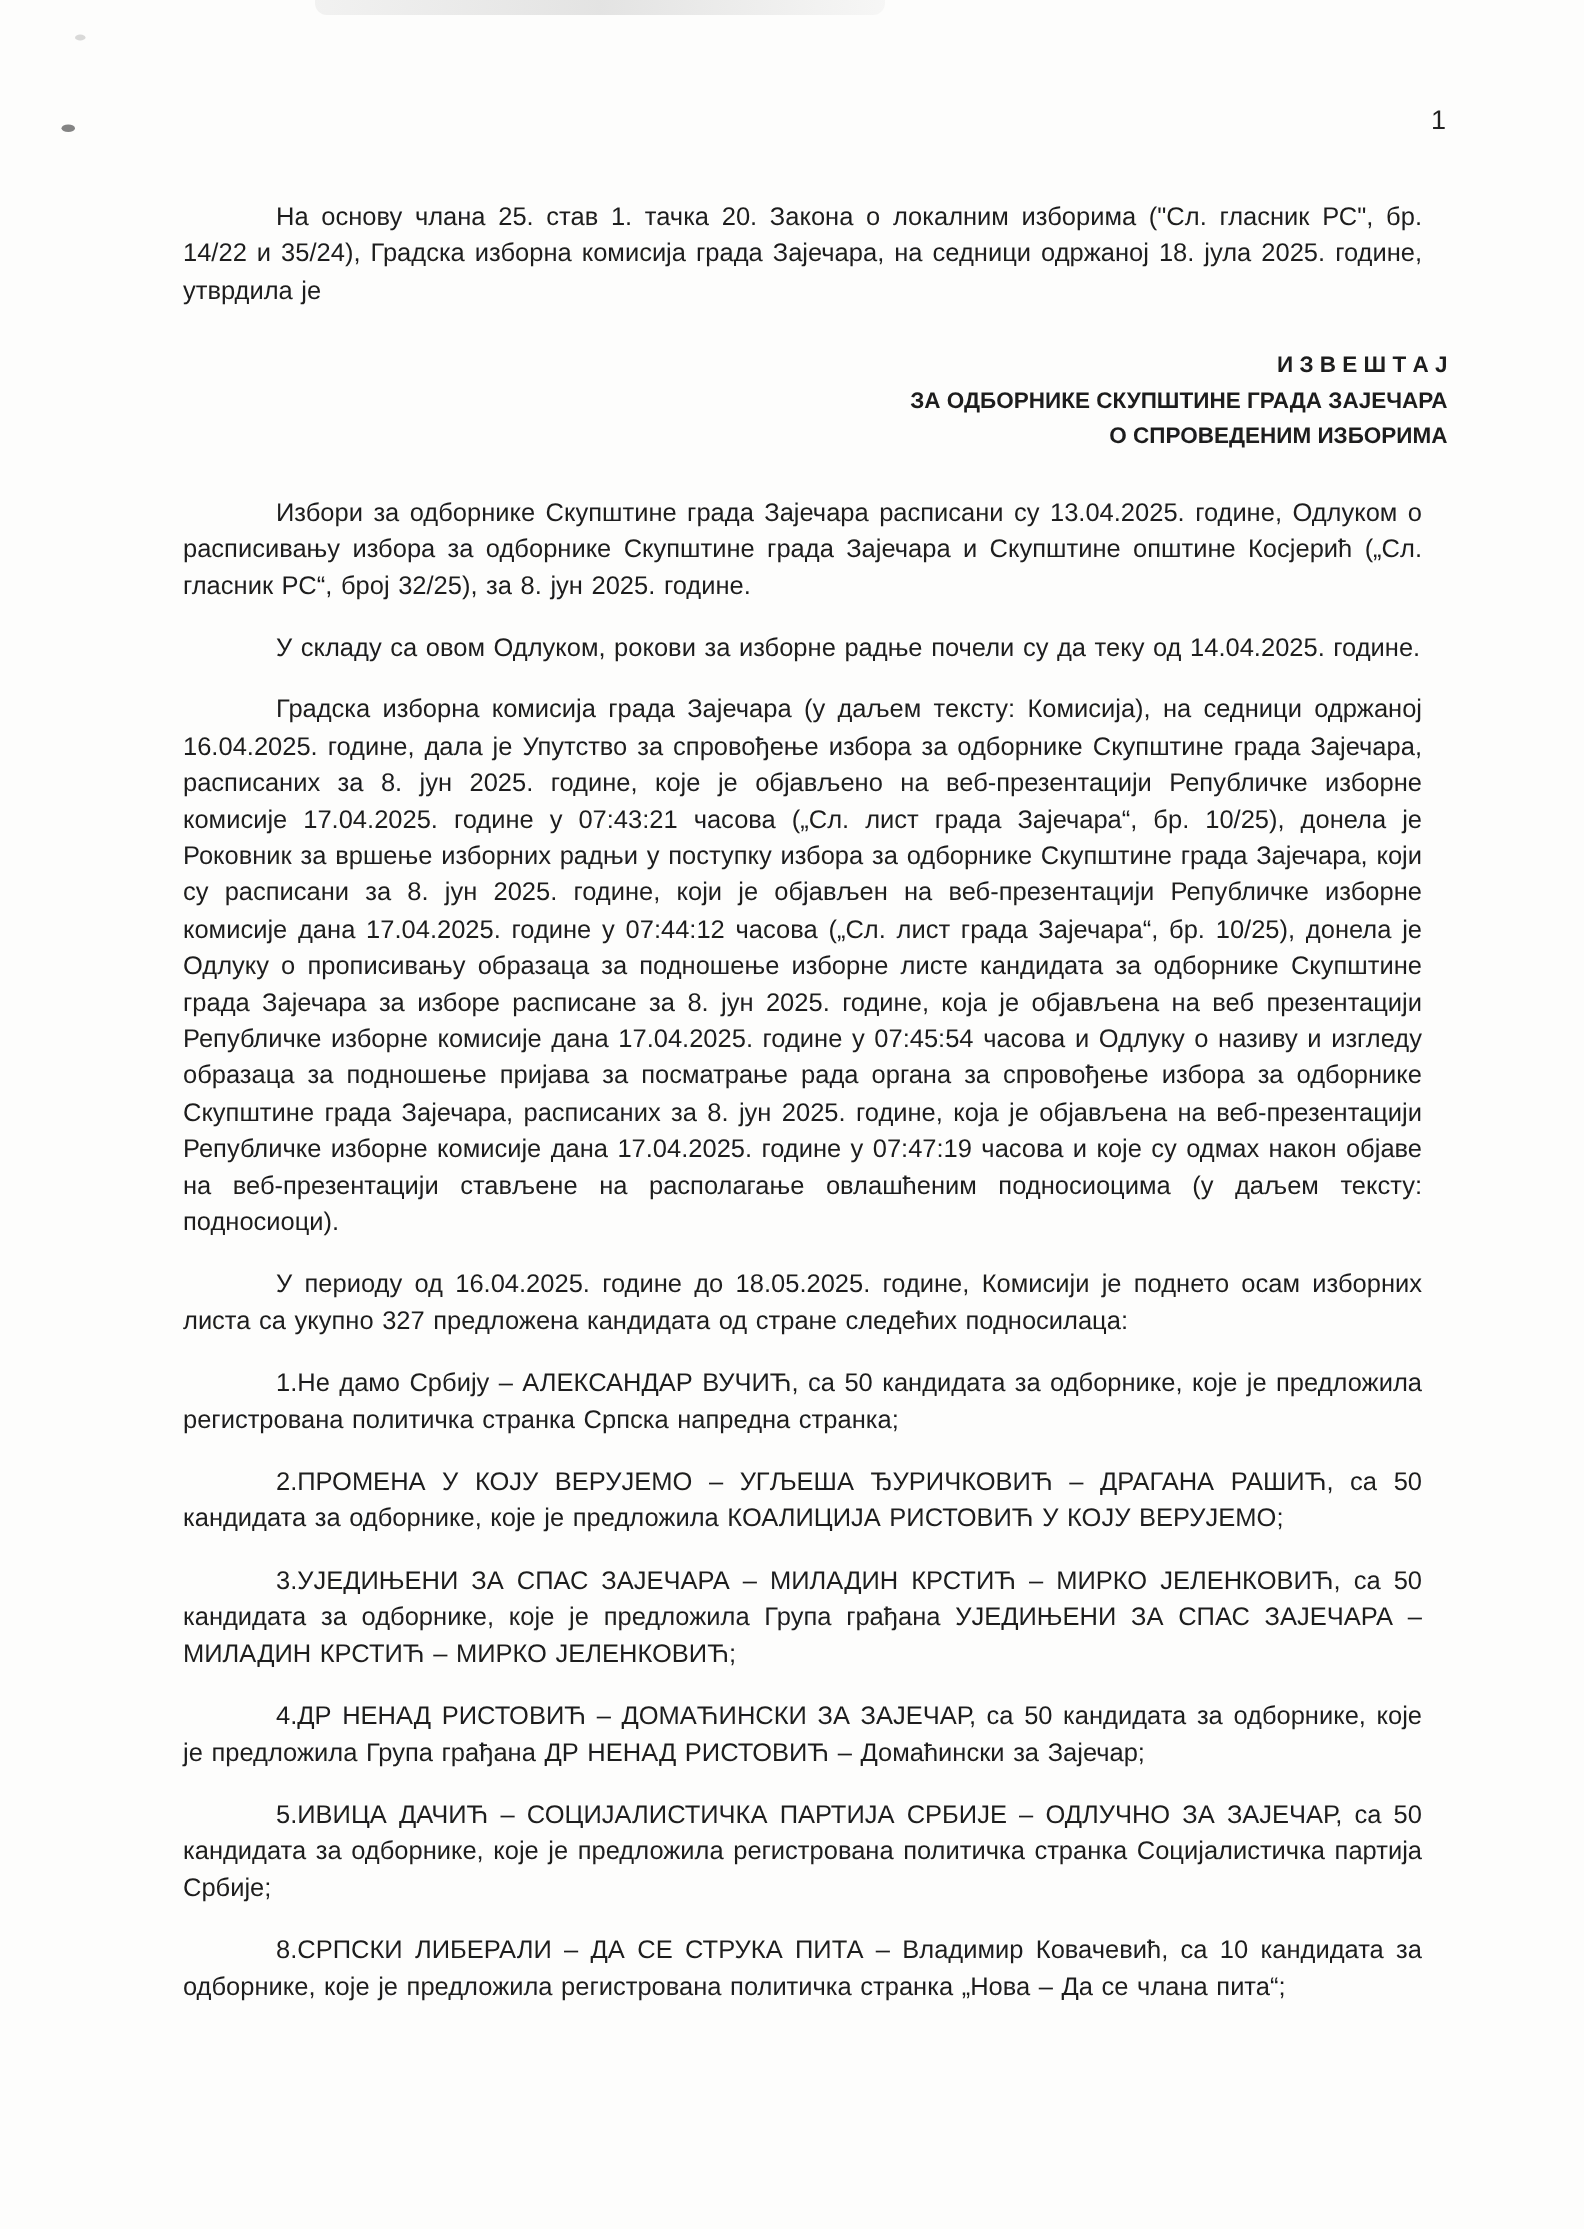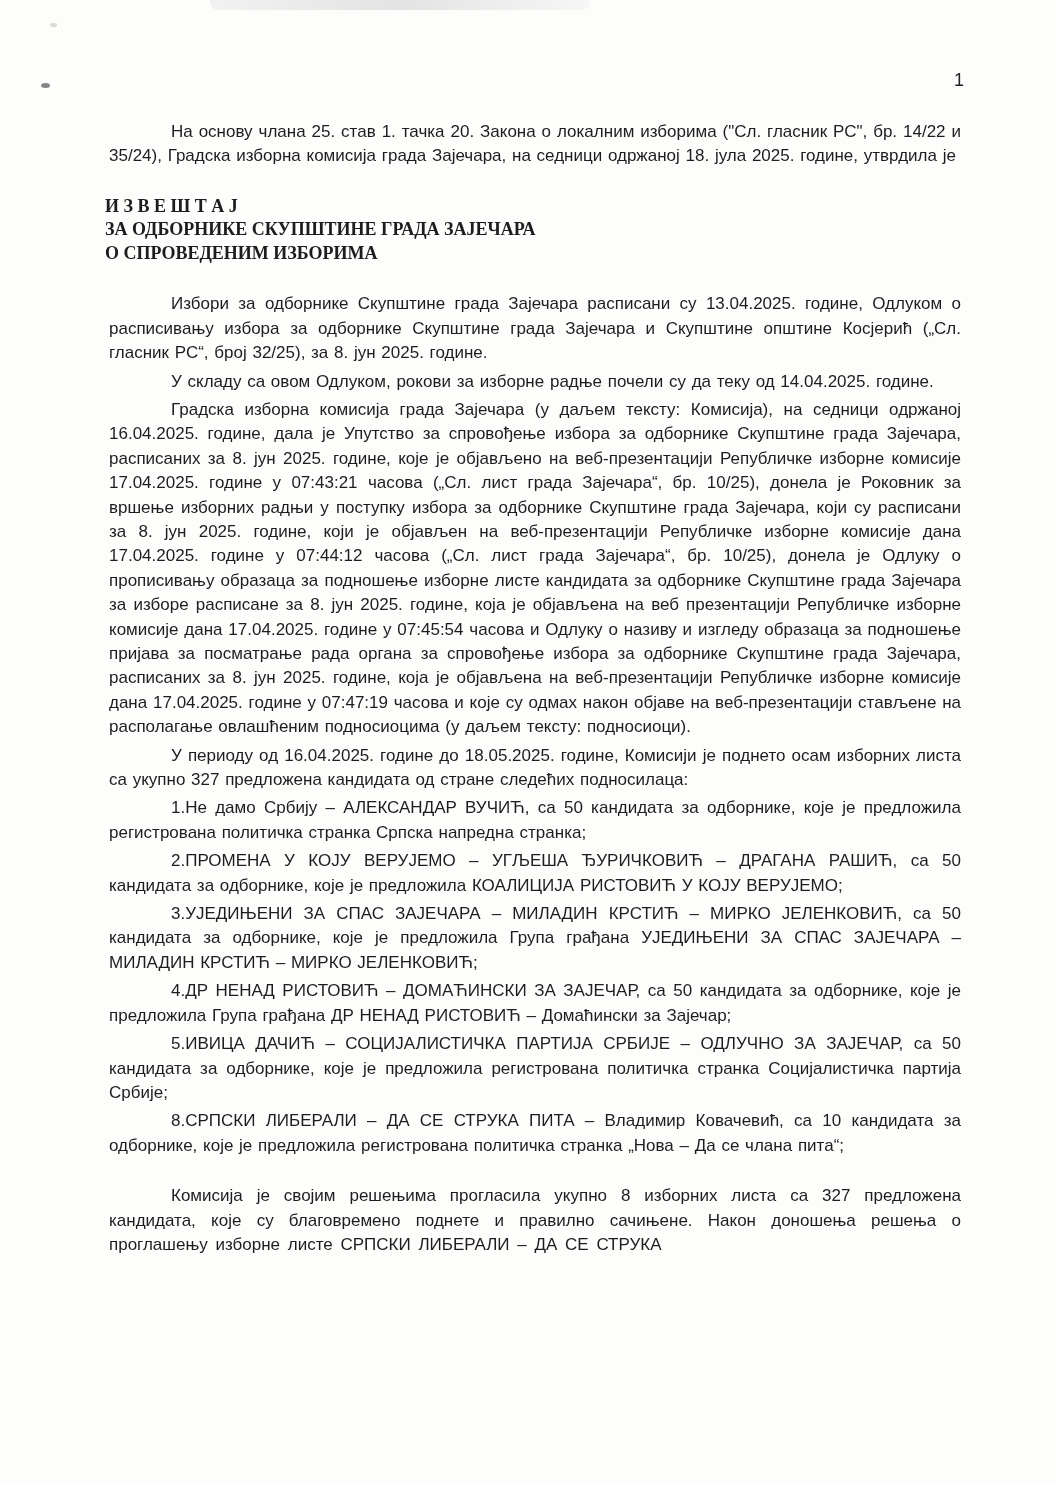--- a/index.html
+++ b/index.html
@@ -32,34 +32,33 @@
     color: #222;
   }
 
   .content {
     position: absolute;
     left: 105px;
     top: 116px;
     width: 860px;
   }
   .para {
-    margin: 4px;
+    margin: 17px;
     font-size: 17px;
     line-height: 24.4px;
     text-align: justify;
     text-indent: 62px;
     word-spacing: 1px;
   }
   .title-block {
     margin: 26px 0 27px 0;
-    text-align: left;
+    text-align: right;
     font-weight: bold;
-    font-size: 18px;
+    font-size: 15px;
     line-height: 23.5px;
-    font-family: Liberation Serif, serif;
   }
   .closing {
     margin-top: 26px;
     word-spacing: 3px;
   }
   .b { font-weight: normal; }
 </style>
 </head>
 <body>
 
@@ -86,16 +85,15 @@
     <p class="para">Градска изборна комисија града Зајечара (у даљем тексту: Комисија), на седници одржаној 16.04.2025. године, дала је Упутство за спровођење избора за одборнике Скупштине града Зајечара, расписаних за 8. јун 2025. године, које је објављено на веб-презентацији Републичке изборне комисије 17.04.2025. године у 07:43:21 часова („Сл. лист града Зајечара“, бр. 10/25), донела је Роковник за вршење изборних радњи у поступку избора за одборнике Скупштине града Зајечара, који су расписани за 8. јун 2025. године, који је објављен на веб-презентацији Републичке изборне комисије дана 17.04.2025. године у 07:44:12 часова („Сл. лист града Зајечара“, бр. 10/25), донела је Одлуку о прописивању образаца за подношење изборне листе кандидата за одборнике Скупштине града Зајечара за изборе расписане за 8. јун 2025. године, која је објављена на веб презентацији Републичке изборне комисије дана 17.04.2025. године у 07:45:54 часова и Одлуку о називу и изгледу образаца за подношење пријава за посматрање рада органа за спровођење избора за одборнике Скупштине града Зајечара, расписаних за 8. јун 2025. године, која је објављена на веб-презентацији Републичке изборне комисије дана 17.04.2025. године у 07:47:19 часова и које су одмах након објаве на веб-презентацији стављене на располагање овлашћеним подносиоцима (у даљем тексту: подносиоци).</p>
     <p class="para">У периоду од 16.04.2025. године до 18.05.2025. године, Комисији је поднето осам изборних листа са укупно 327 предложена кандидата од стране следећих подносилаца:</p>
 
     <p class="para"><span class="b">1.Не дамо Србију – АЛЕКСАНДАР ВУЧИЋ,</span><span> са 50 кандидата за одборнике, које је предложила регистрована политичка странка </span><span class="b">Српска напредна странка</span><span>;</span></p>
     <p class="para"><span class="b">2.ПРОМЕНА У КОЈУ ВЕРУЈЕМО – УГЉЕША ЂУРИЧКОВИЋ – ДРАГАНА РАШИЋ</span><span>, са 50 кандидата за одборнике, које је предложила </span><span class="b">КОАЛИЦИЈА РИСТОВИЋ У КОЈУ ВЕРУЈЕМО</span><span>;</span></p>
     <p class="para"><span class="b">3.УЈЕДИЊЕНИ ЗА СПАС ЗАЈЕЧАРА – МИЛАДИН КРСТИЋ – МИРКО ЈЕЛЕНКОВИЋ,</span><span> са 50 кандидата за одборнике, које је предложила </span><span class="b">Група грађана УЈЕДИЊЕНИ ЗА СПАС ЗАЈЕЧАРА – МИЛАДИН КРСТИЋ – МИРКО ЈЕЛЕНКОВИЋ</span><span>;</span></p>
     <p class="para"><span class="b">4.ДР НЕНАД РИСТОВИЋ – ДОМАЋИНСКИ ЗА ЗАЈЕЧАР,</span><span> са 50 кандидата за одборнике, које је предложила </span><span class="b">Група грађана ДР НЕНАД РИСТОВИЋ – Домаћински за Зајечар;</span></p>
     <p class="para"><span class="b">5.ИВИЦА ДАЧИЋ – СОЦИЈАЛИСТИЧКА ПАРТИЈА СРБИЈЕ – ОДЛУЧНО ЗА ЗАЈЕЧАР</span><span>, са 50 кандидата за одборнике, које је предложила регистрована политичка странка </span><span class="b">Социјалистичка партија Србије;</span></p>
     <p class="para"><span class="b">8.СРПСКИ ЛИБЕРАЛИ – ДА СЕ СТРУКА ПИТА – Владимир Ковачевић</span><span>, са 10 кандидата за одборнике,  које је предложила регистрована политичка странка </span><span class="b">„Нова – Да се члана пита“;</span></p>
 
-    <p class="para closing"><span>Комисија  је својим решењима прогласила укупно 8 изборних листа са 327 предложена кандидата, које су благовремено поднете и правилно сачињене. Након доношења решења о проглашењу изборне листе </span><span class="b">СРПСКИ ЛИБЕРАЛИ – ДА СЕ СТРУКА</span></p>
 
   </div>
 </div>
 
 </body></html>

